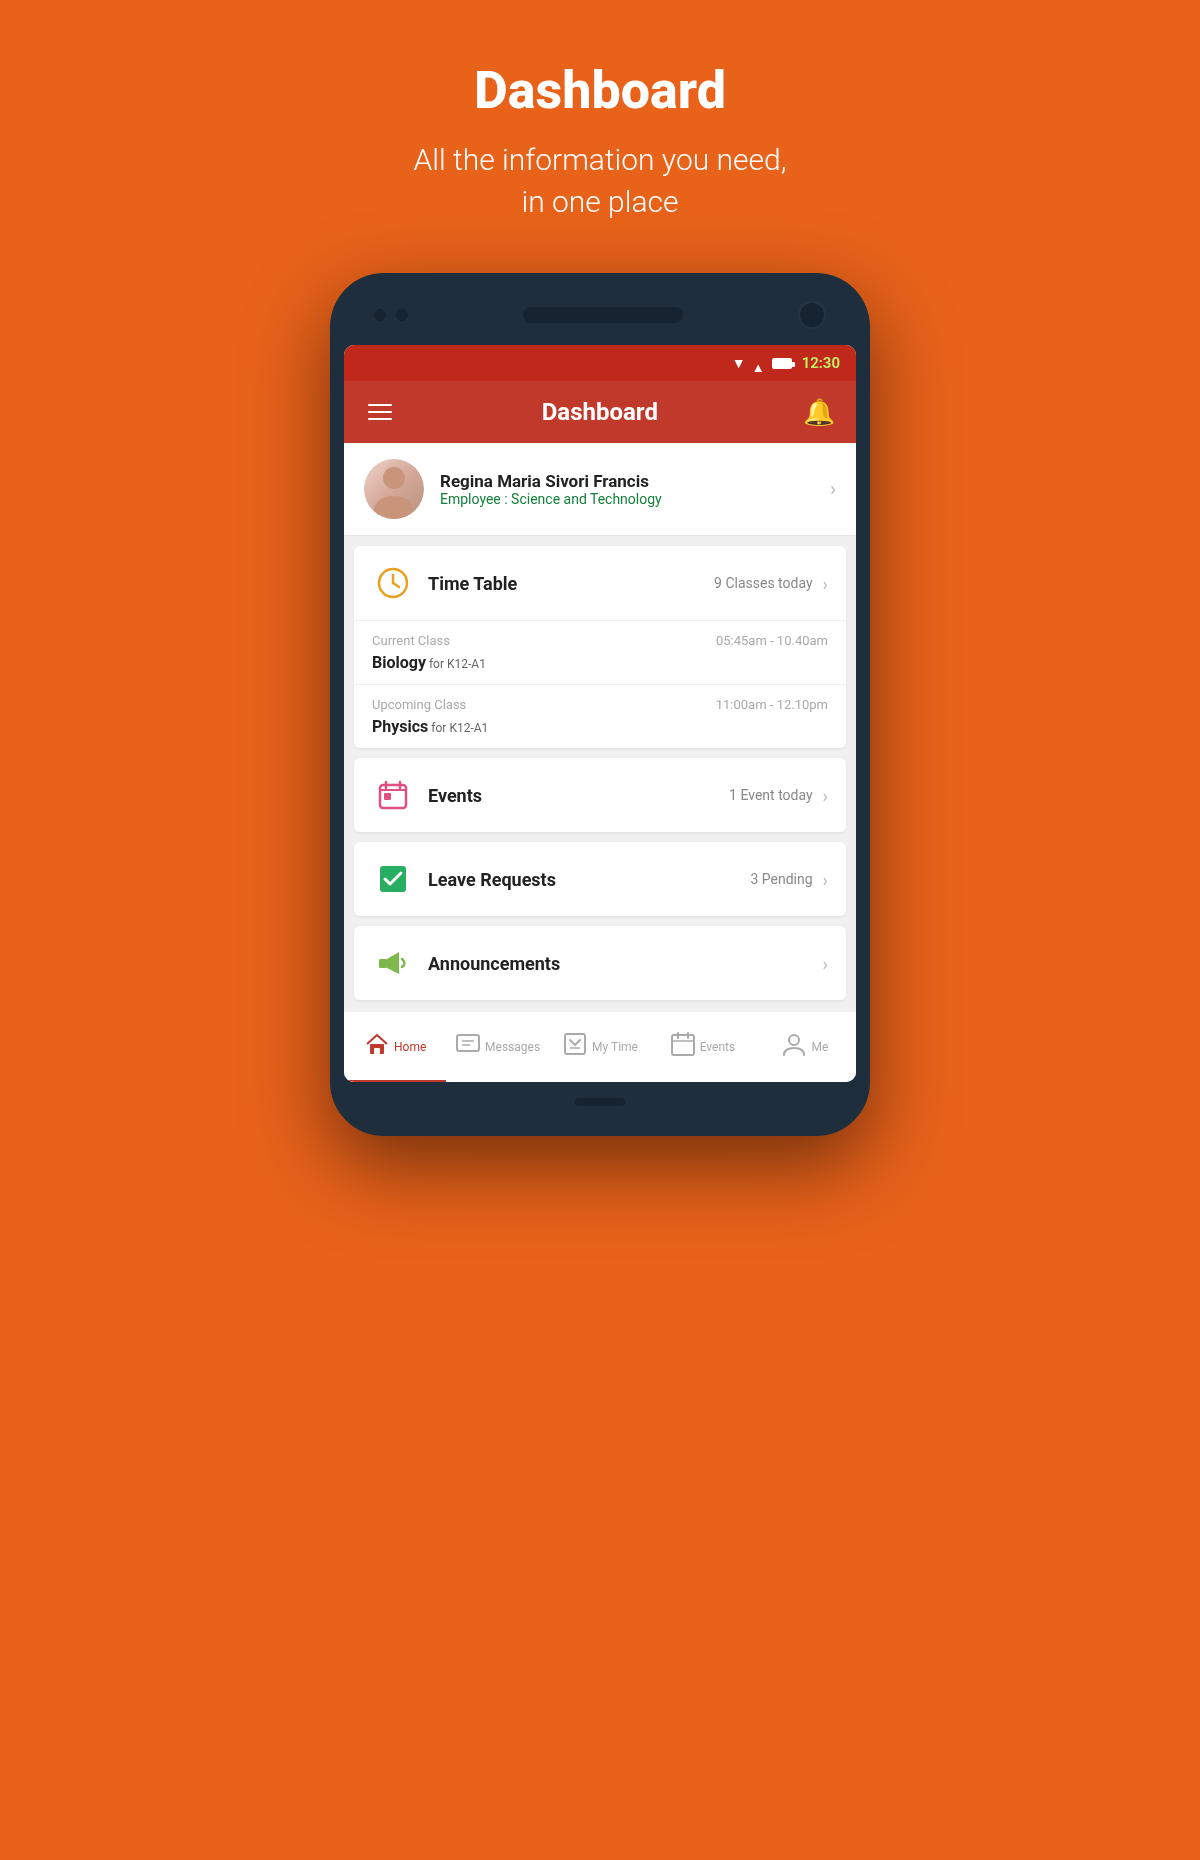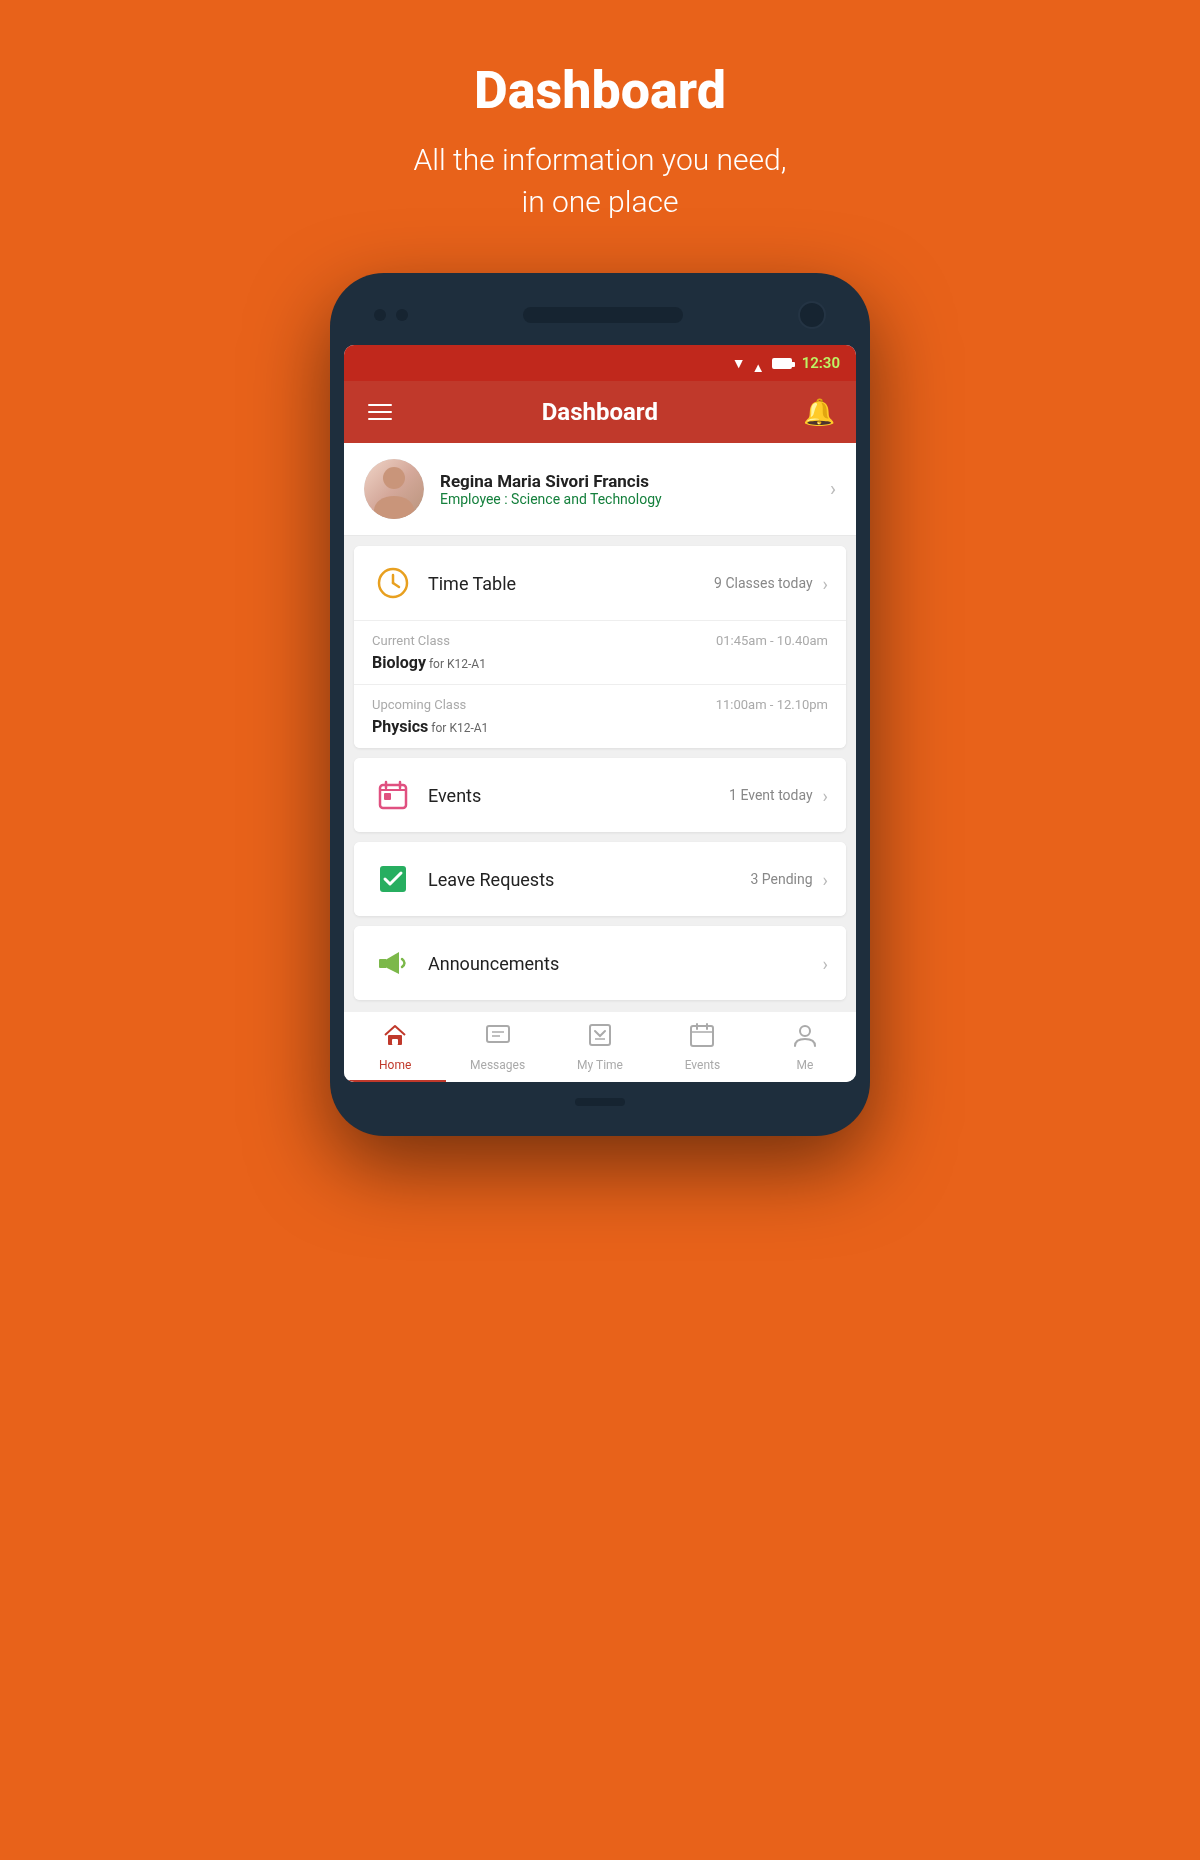--- a/index.html
+++ b/index.html
@@ -299,21 +299,21 @@
       height: 42px;
       display: flex;
       align-items: center;
       justify-content: center;
       margin-right: 14px;
       font-size: 26px;
     }
 
     .card-title {
       font-size: 18px;
-      font-weight: 400;
+      font-weight: 700;
       color: #222;
       flex: 1;
     }
 
     .card-badge {
       font-size: 14px;
       color: #888;
       margin-right: 10px;
     }
 
@@ -362,21 +362,21 @@
       background: white;
       display: flex;
       align-items: stretch;
       border-top: 2px solid #f0f0f0;
       height: 72px;
     }
 
     .nav-item {
       flex: 1;
       display: flex;
-      flex-direction: column;
+      flex-direction: row;
       align-items: center;
       justify-content: center;
       gap: 4px;
       cursor: pointer;
       padding: 8px 0;
     }
 
     .nav-icon {
       font-size: 24px;
       color: #aaa;
@@ -507,21 +507,21 @@
             </svg>
           </div>
           <span class="card-title">Time Table</span>
           <span class="card-badge">9 Classes today</span>
           <span class="card-chevron">›</span>
         </div>
 
         <div class="timetable-item">
           <div class="class-row-top">
             <span class="class-type">Current Class</span>
-            <span class="class-time">01:45am - 10.40am</span>
+            <span class="class-time">05:45am - 10.40am</span>
           </div>
           <div>
             <span class="class-name">Biology</span><span class="class-group"> for K12-A1</span>
           </div>
         </div>
 
         <div class="timetable-item">
           <div class="class-row-top">
             <span class="class-type">Upcoming Class</span>
             <span class="class-time">11:00am - 12.10pm</span>

